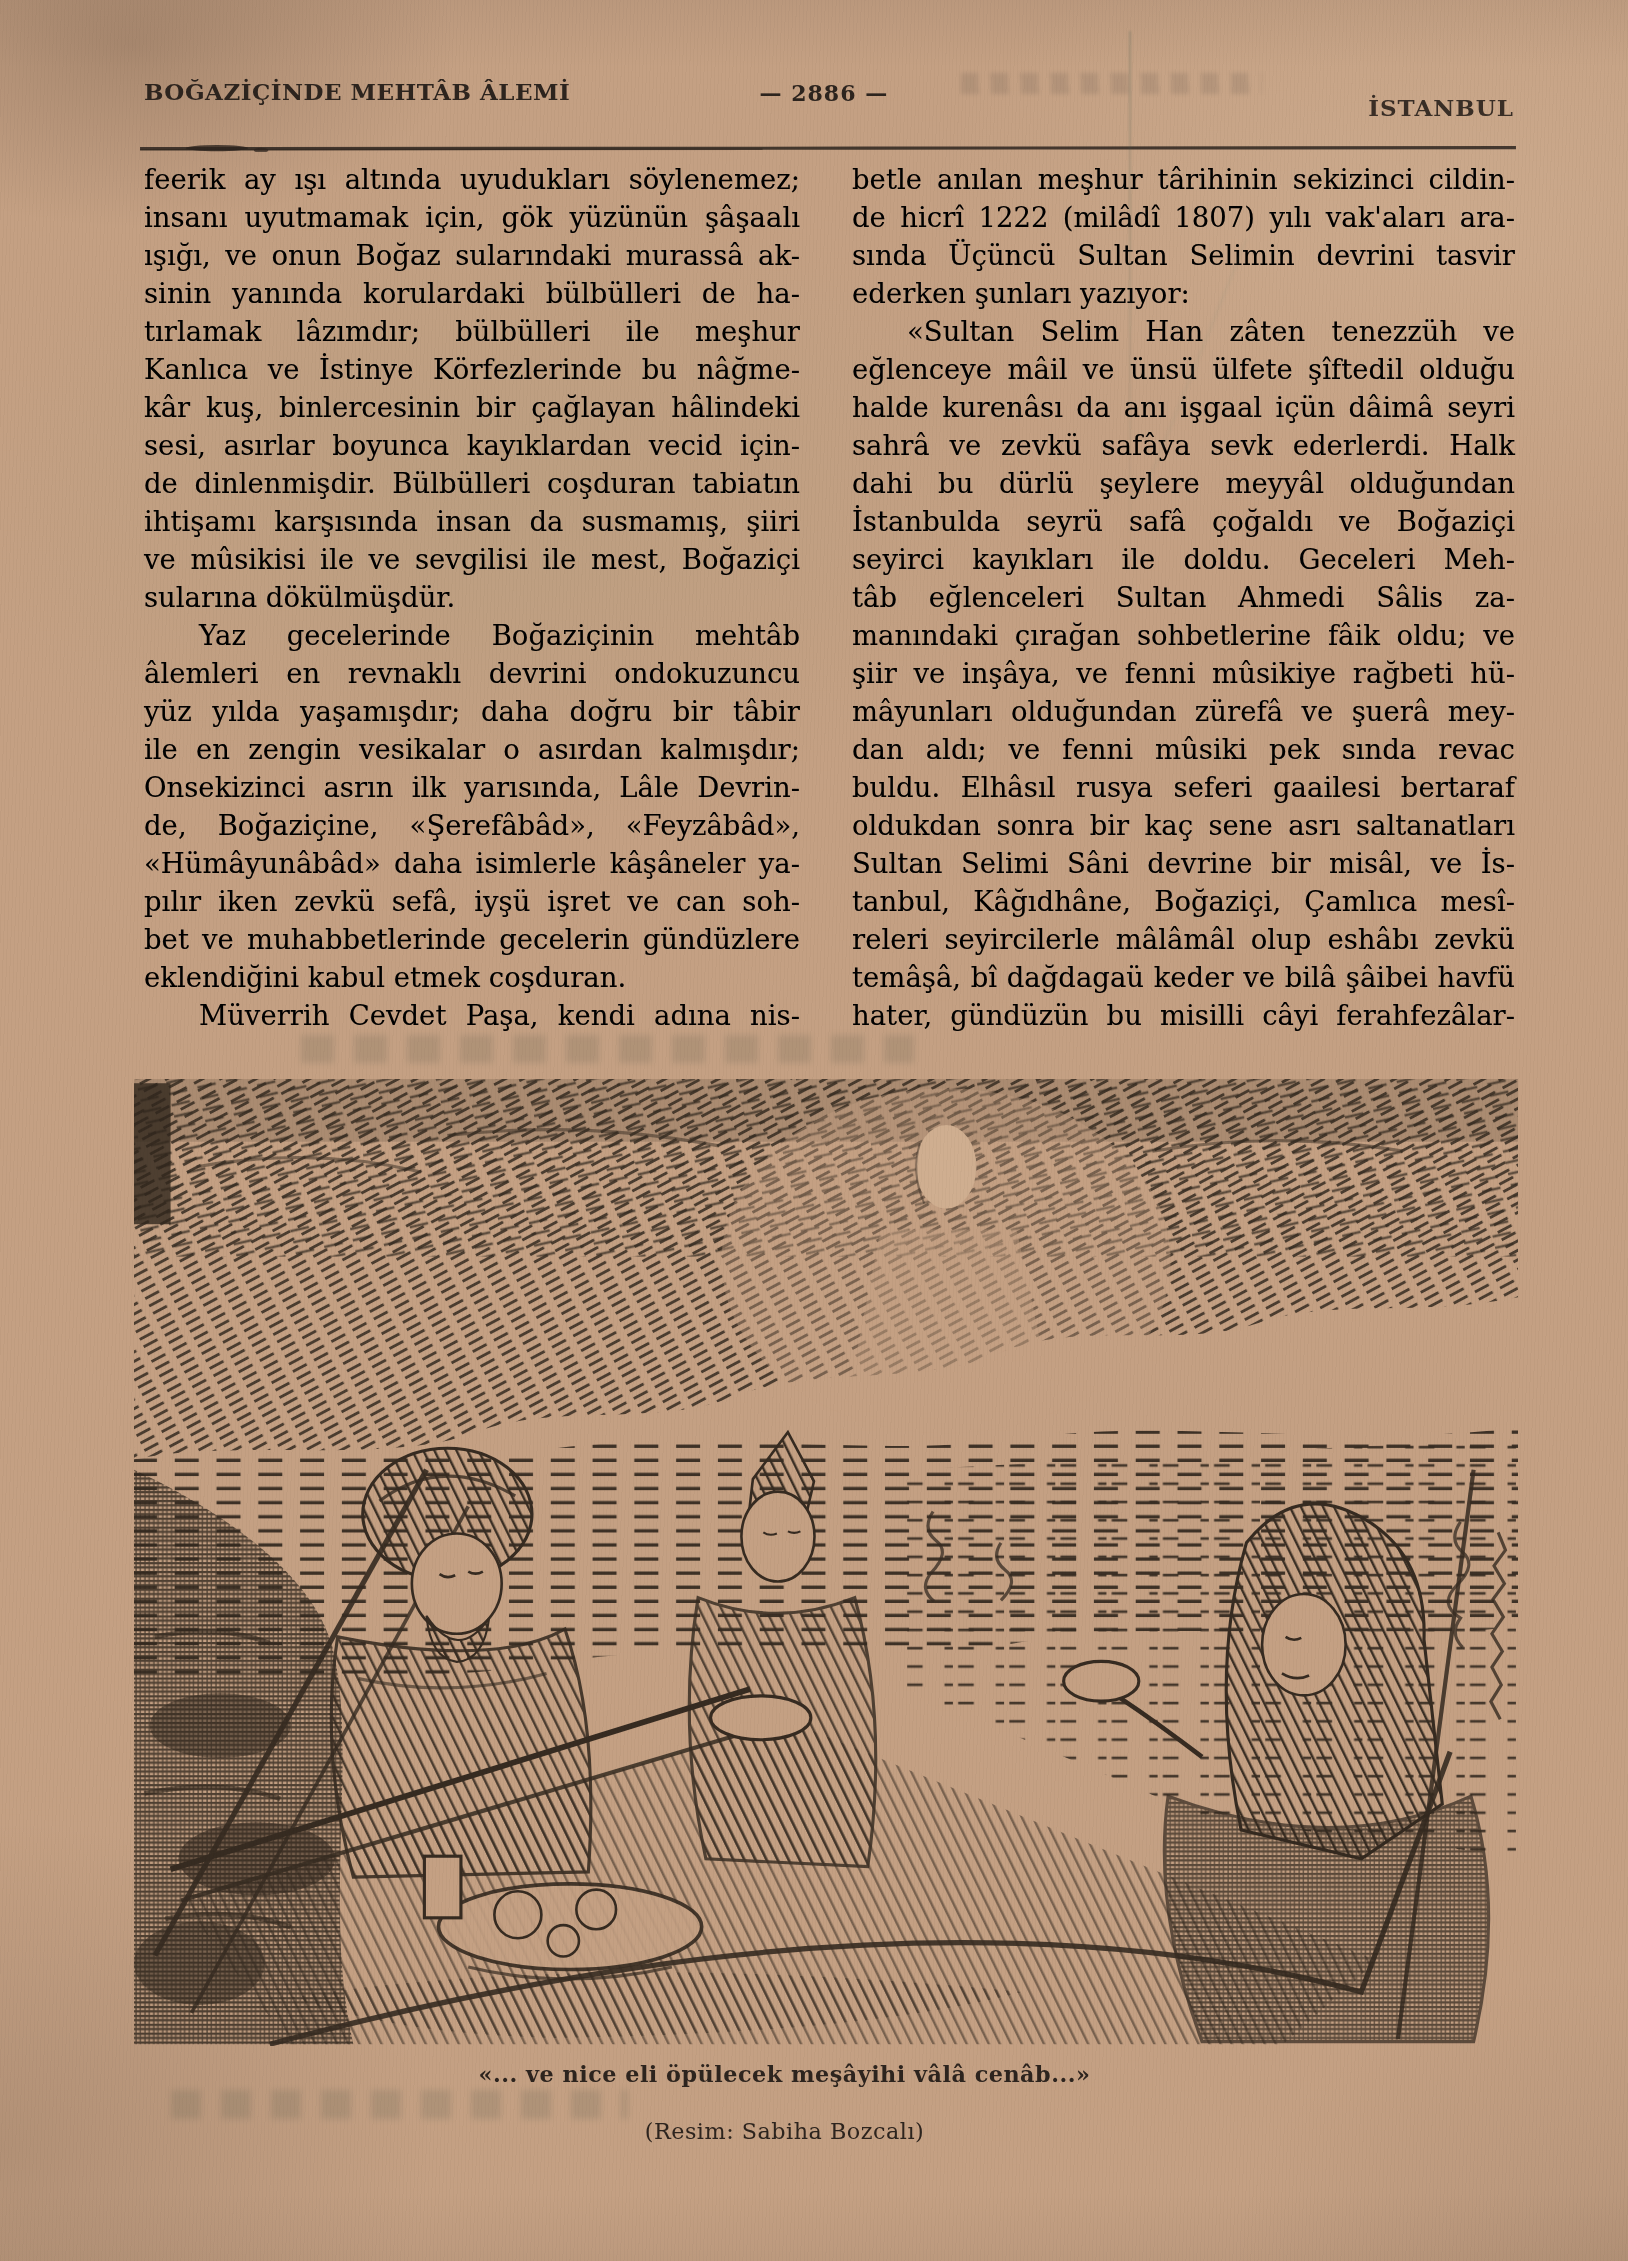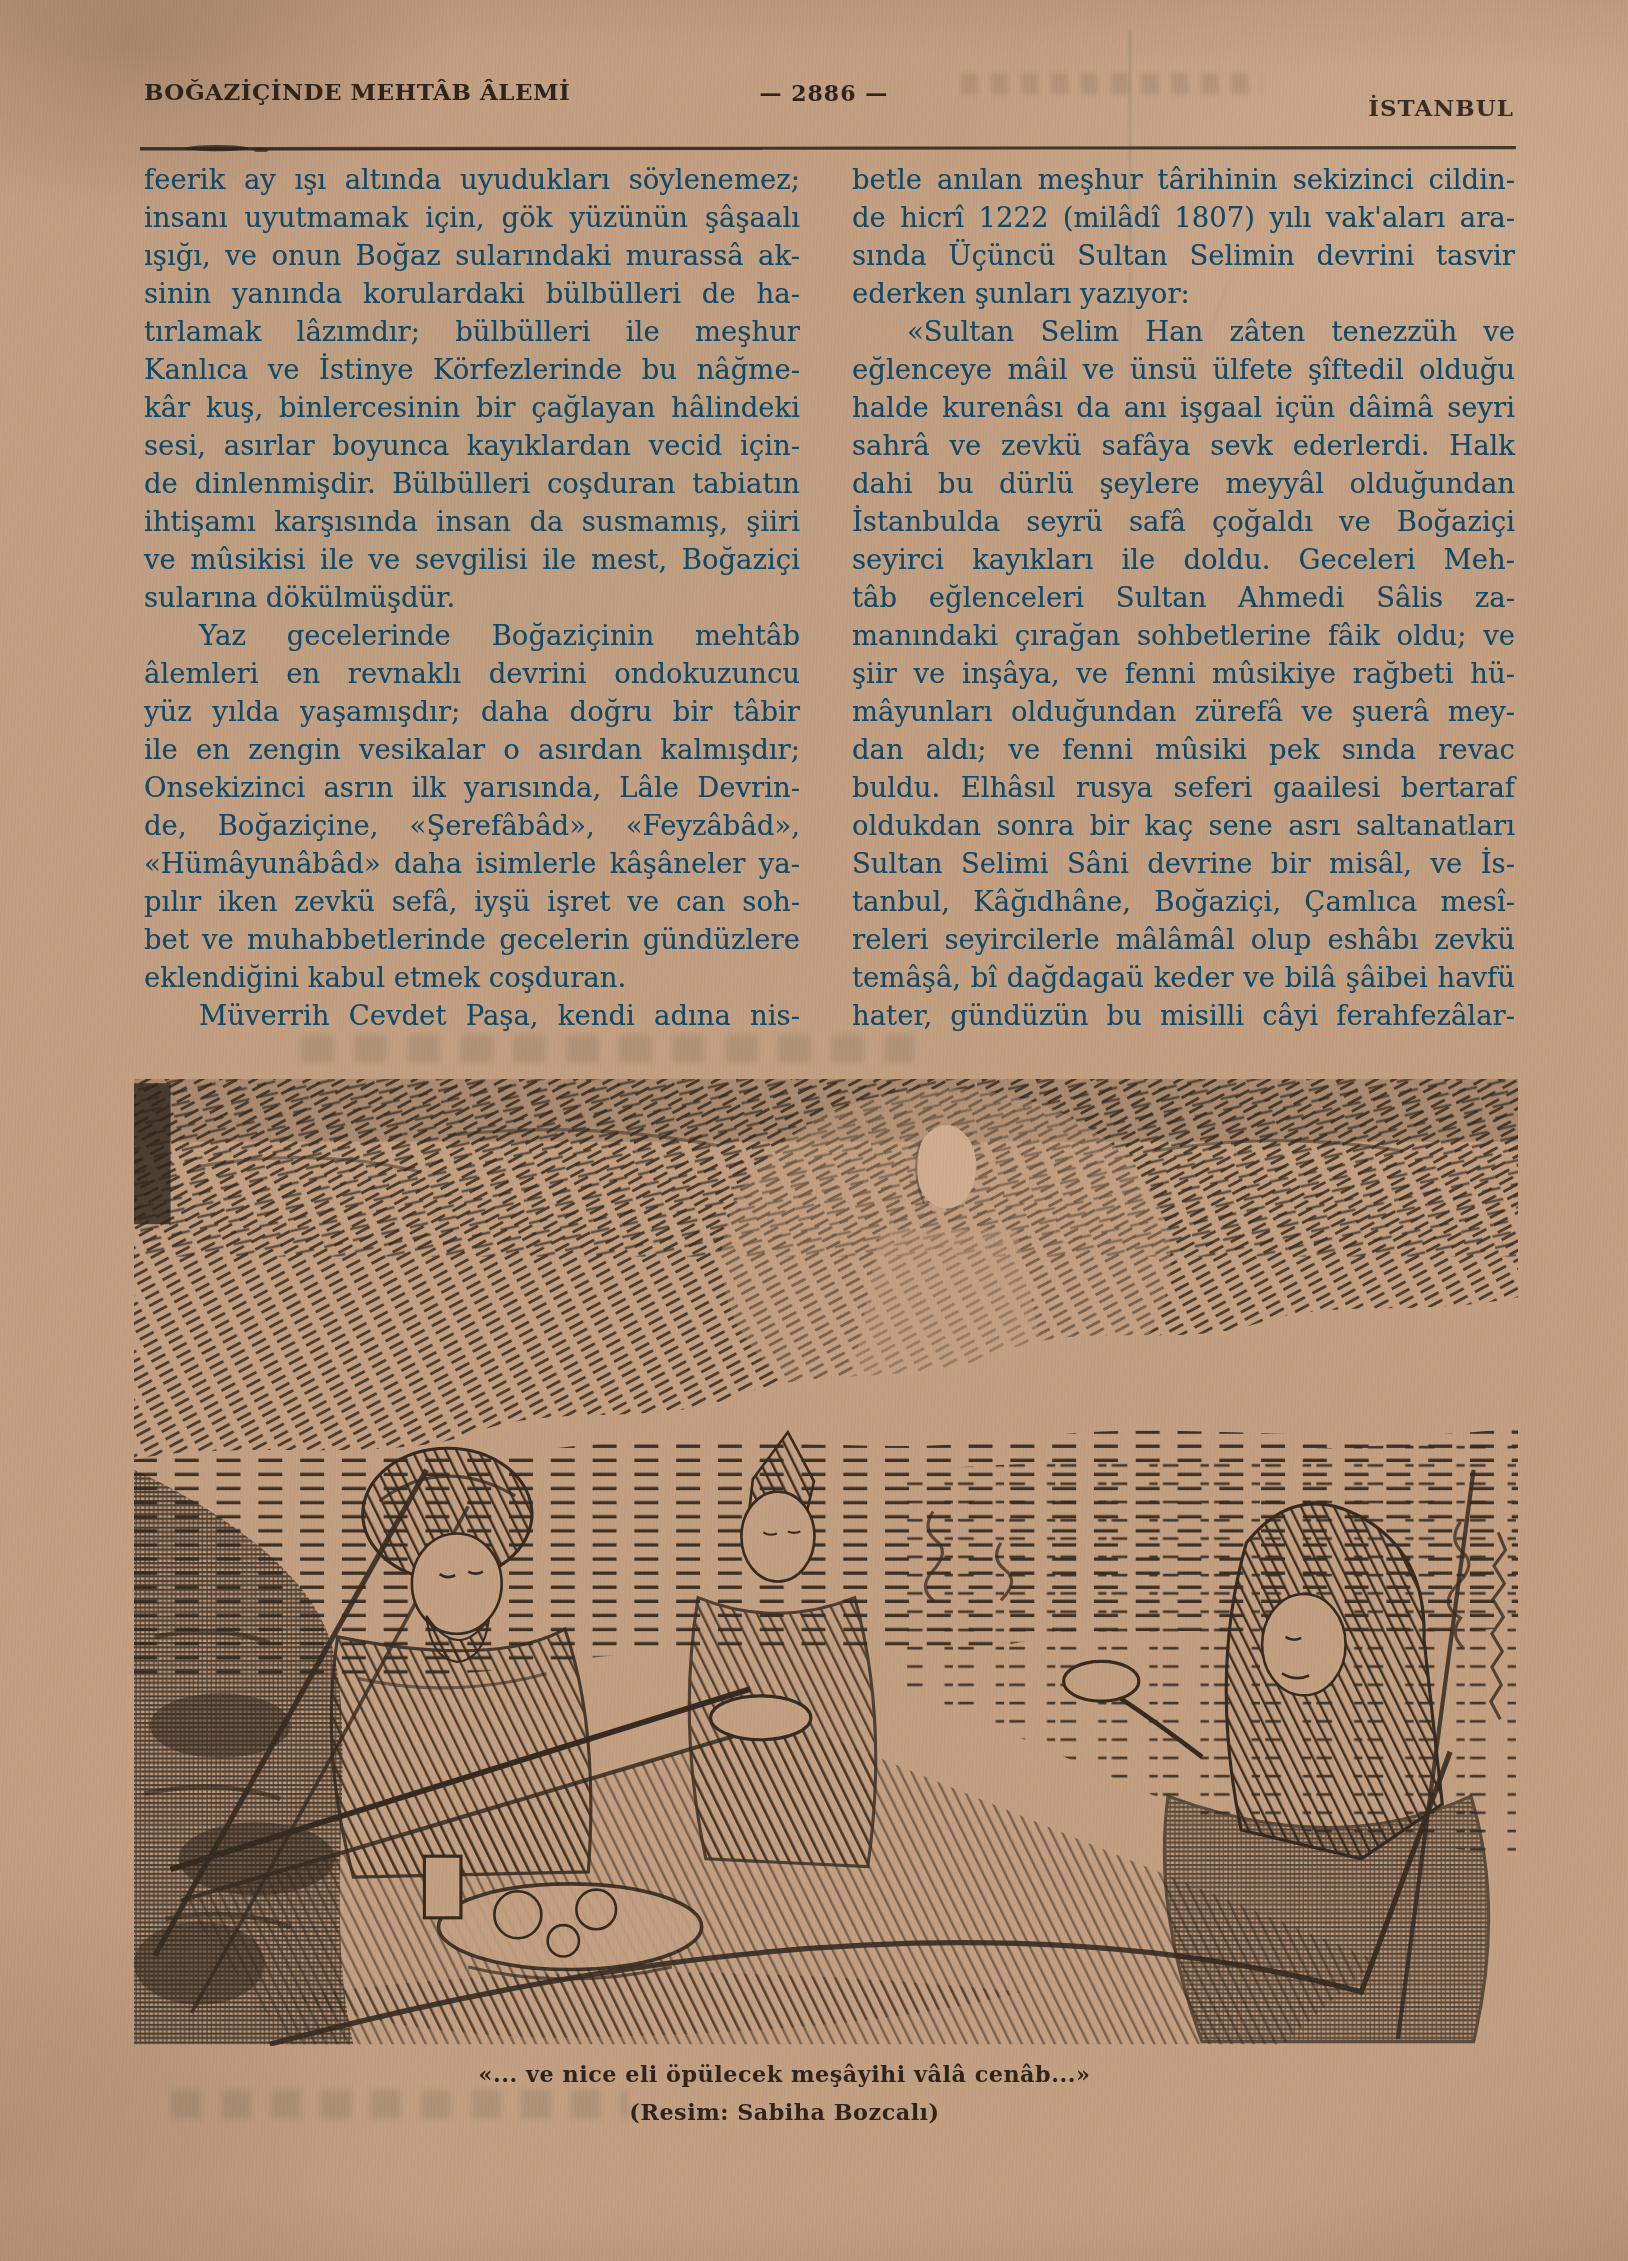--- a/index.html
+++ b/index.html
@@ -21,32 +21,32 @@
   .grain{position:absolute;inset:0;pointer-events:none;opacity:.05;
     background:
       repeating-linear-gradient(92deg, rgba(60,40,30,.6) 0 1px, transparent 1px 3.6px),
       repeating-linear-gradient(2deg, rgba(255,240,220,.5) 0 0.5px, transparent 0.5px 4.7px);
     mix-blend-mode:multiply;}
   .header{position:absolute;left:144px;top:78px;width:1370px;height:36px;color:#2d241e;}
   .header .h-left{position:absolute;left:0;top:0;font-size:23px;font-weight:bold;letter-spacing:0.5px;}
   .header .h-center{position:absolute;left:50%;transform:translateX(-54%);top:2.1px;font-size:22px;font-weight:bold;letter-spacing:1px;}
   .header .h-right{position:absolute;right:0;top:16px;font-size:23px;font-weight:bold;letter-spacing:1px;opacity:.92;}
   .rule{position:absolute;left:139px;top:144px;width:1378px;height:8.3px;}
-  .col{position:absolute;color:#0c4a6e;font-size:27.5px;line-height:38px;}
+  .col{position:absolute;color:#000000;font-size:27.5px;line-height:38px;}
   .col .line{text-align:justify;text-align-last:justify;white-space:normal;
     text-shadow:0 0 0.5px rgba(45,36,30,.35);}
   .col .line.indent{text-indent:55px;}
   .col .line.parend{text-align-last:left;}
   #col-left{left:144px;top:160px;width:656px;}
   #col-right{left:852px;top:160px;width:663px;}
   .illus{position:absolute;left:134px;top:1071px;width:1384px;height:975px;}
   .caption{position:absolute;left:140px;top:2061px;width:1377px;padding-right:88px;box-sizing:border-box;
     text-align:center;color:#2d241e;}
   .caption .cap1{font-size:22.3px;font-weight:bold;letter-spacing:0.5px;}
-  .caption .cap2{font-size:22.3px;font-weight:bold;margin-top:12px;letter-spacing:0.5px;}
+  .caption .cap2{font-size:22.3px;font-weight:normal;margin-top:31px;letter-spacing:0.5px;}
   
   .ghost{position:absolute;pointer-events:none;filter:blur(3.1px);}
   .ghost-top{left:301px;top:1035px;width:613px;height:28px;opacity:.30;
     background:repeating-linear-gradient(90deg, rgba(75,80,62,.55) 0 33px, transparent 33px 53px);}
   .ghost-bottom{left:171px;top:2090px;width:457px;height:29px;opacity:.30;
     background:repeating-linear-gradient(90deg, rgba(70,80,66,.55) 0 30px, transparent 30px 50px);}
   .pencil-smudge{left:961px;top:73px;width:301px;height:21px;opacity:.22;filter:blur(2.1px);
     background:repeating-linear-gradient(88deg, rgba(60,55,50,.6) 0 17.7px, transparent 17.7px 30px);}
   .crease-v{position:absolute;left:1129px;top:31px;width:1.6px;height:530px;pointer-events:none;
     background:linear-gradient(180deg, rgba(70,95,80,.28), rgba(70,95,80,.10) 70%, transparent);filter:blur(1px);}

